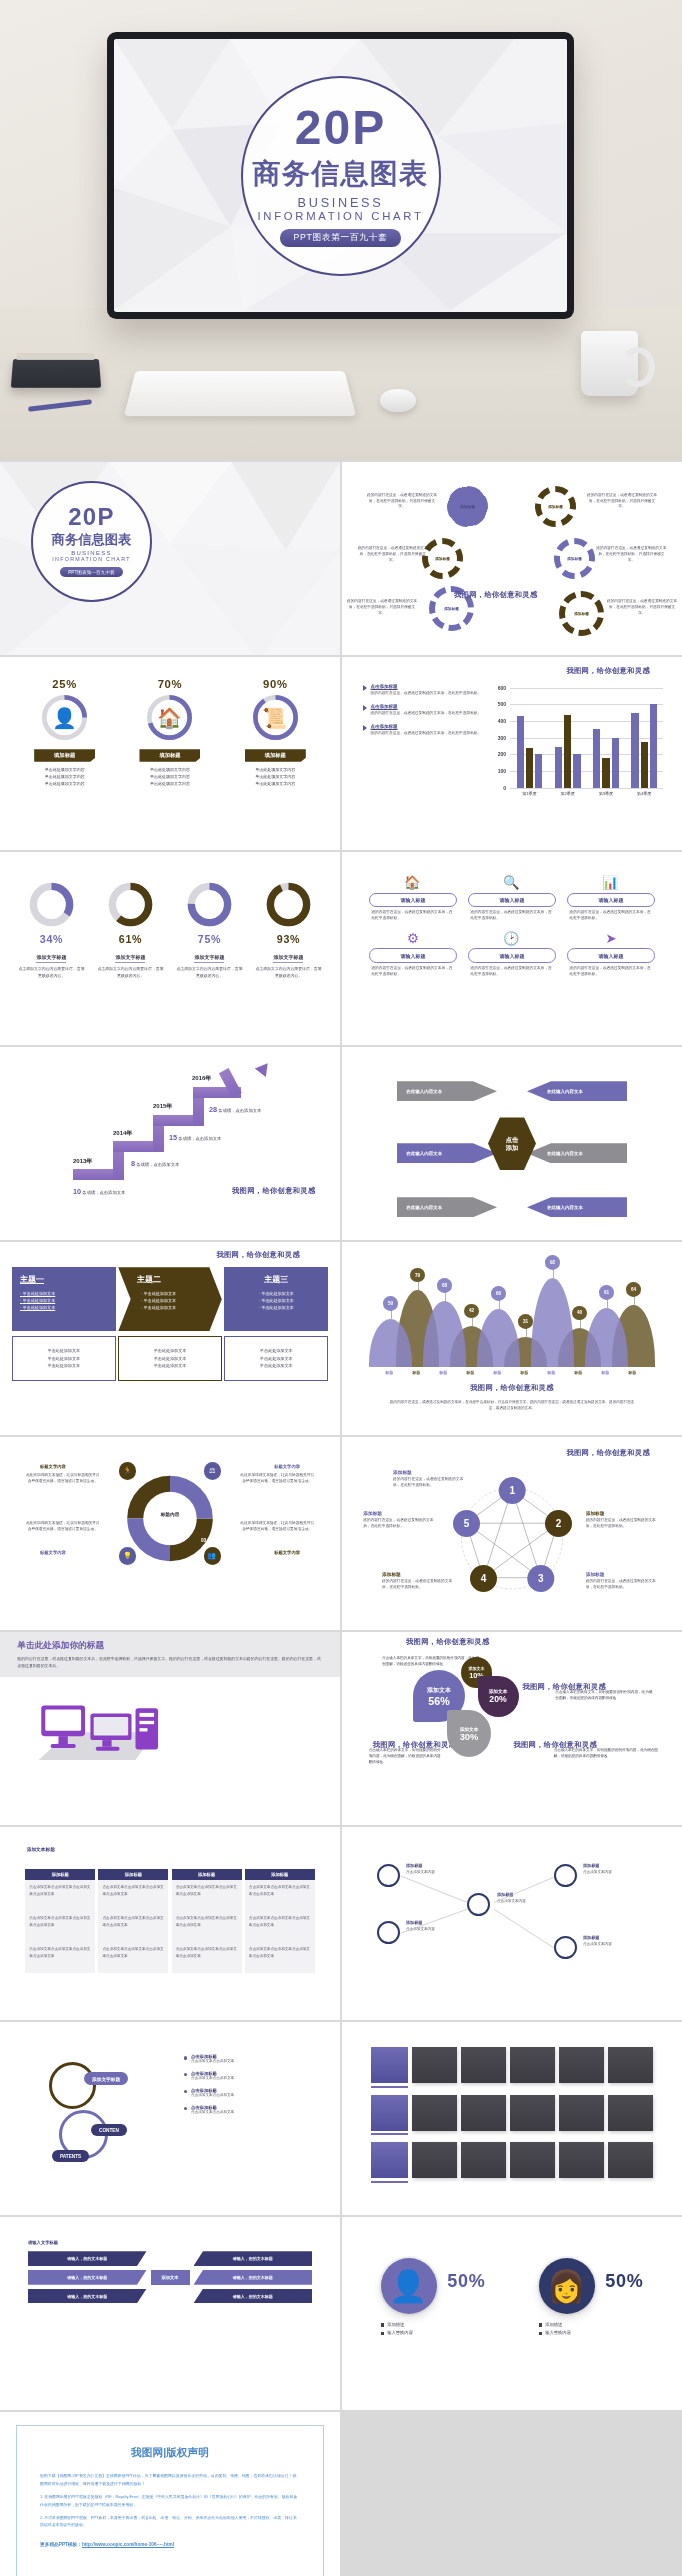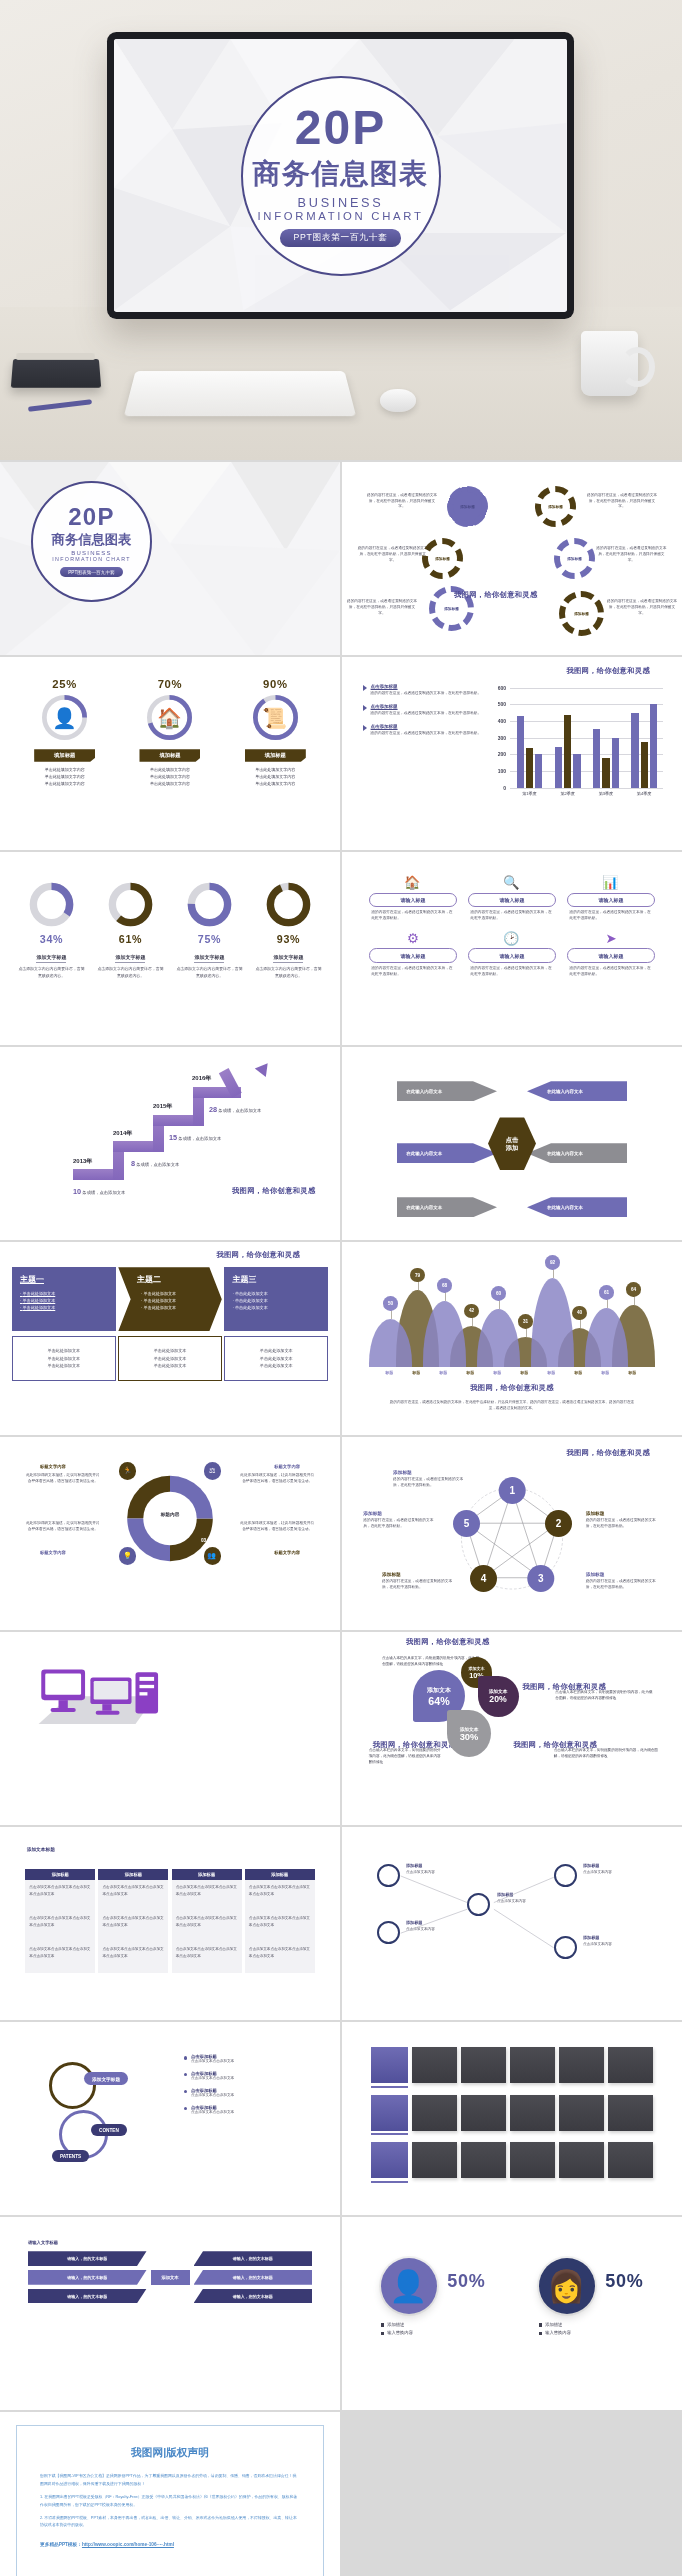--- a/index.html
+++ b/index.html
@@ -597,21 +597,21 @@
             <div class="thli">· <span>单击此处添加文本</span></div>
             <div class="thli">· <span>单击此处添加文本</span></div>
             <div class="thli">· <span>单击此处添加文本</span></div>
           </div>
           <div class="thcard" style="background:#4e3d12;clip-path:polygon(0 0,88% 0,100% 50%,88% 100%,0 100%,12% 50%);">
             <div class="thh" style="padding-left:10.7px;">主题二</div>
             <div class="thli" style="padding-left:14.7px;">· <span>单击此处添加文本</span></div>
             <div class="thli" style="padding-left:14.7px;">· <span>单击此处添加文本</span></div>
             <div class="thli" style="padding-left:14.7px;">· <span>单击此处添加文本</span></div>
           </div>
-          <div class="thcard" style="background:#5b5a9c;">
+          <div class="thcard" style="background:#5b5a9c;text-align:center;">
             <div class="thh">主题三</div>
             <div class="thli">· <span>单击此处添加文本</span></div>
             <div class="thli">· <span>单击此处添加文本</span></div>
             <div class="thli">· <span>单击此处添加文本</span></div>
           </div>
         </div>
         <div class="thbot">
           <div class="thb">
             <div>单击此处添加文本</div>
             <div>单击此处添加文本</div>
@@ -746,20 +746,24 @@
           <div class="ptp">路的内容打在这里，或者路过复制路的文本后，在此框中选择粘贴。</div>
         </div>
         <div class="ptxt" style="right:9.3px;top:125px;">
           <div class="pth" style="color:#5b5a9c;">添加标题</div>
           <div class="ptp">路的内容打在这里，或者路过复制路的文本后，在此框中选择粘贴。</div>
         </div>
       </div>
     </div>
 
     <div class="slide">
+      <div class="cbanner">
+        <div class="cbt">单击此处添加你的标题</div>
+        <div class="cbp">路的内容打在这里，或者路过复制路的文本后，在此框中选择粘贴，只选择只保留文字。路的内容打在这里，或者路过复制路的文本后路的内容打在这里。路的内容打在这里，或者路过复制路的文本后。</div>
+      </div>
       <div class="crow">
         <div style="position:relative;width:140px;height:73px;">
           <svg viewBox="0 0 210 110" width="140" height="73">
             <polygon points="14,104 60,62 190,62 160,104" fill="#d9d9de"></polygon>
             <rect x="18" y="22" width="66" height="46" rx="5" fill="#8b3fc4"></rect>
             <rect x="24" y="28" width="54" height="32" rx="2" fill="#fff"></rect>
             <rect x="44" y="68" width="14" height="12" fill="#8b3fc4"></rect>
             <rect x="32" y="80" width="38" height="6" rx="3" fill="#8b3fc4"></rect>
             <rect x="92" y="34" width="62" height="40" rx="4" fill="#8b3fc4"></rect>
             <rect x="97" y="39" width="52" height="28" rx="2" fill="#e9e9ef"></rect>
@@ -780,21 +784,21 @@
         <div style="position:absolute;left:28px;top:14.7px;width:99px;font-size:3.6px;line-height:1.65;color:#3a3a4a;">点击输入本栏的具体文字，简明扼要的说明分项内容，此为概念图解，请根据您的具体内容酌情修改</div>
         <div class="wm" style="right:64px;top:41px;">我图网，给你创意和灵感</div>
         <div style="position:absolute;right:14.7px;top:49px;width:100px;font-size:3.6px;line-height:1.65;color:#3a3a4a;">点击输入本栏的具体文字，简明扼要的说明分项内容，此为概念图解，请根据您的具体内容酌情修改</div>
         <div class="wm" style="left:18.7px;top:99px;">我图网，给你创意和灵感</div>
         <div style="position:absolute;left:14.7px;top:107px;width:72px;font-size:3.6px;line-height:1.65;color:#3a3a4a;">点击输入本栏的具体文字，简明扼要的说明分项内容，此为概念图解，请根据您的具体内容酌情修改</div>
         <div class="wm" style="right:73px;top:99px;">我图网，给你创意和灵感</div>
         <div style="position:absolute;right:9.3px;top:107px;width:107px;font-size:3.6px;line-height:1.65;color:#3a3a4a;">点击输入本栏的具体文字，简明扼要的说明分项内容，此为概念图解，请根据您的具体内容酌情修改</div>
 
         <div style="position:absolute;left:59px;top:29px;width:52px;height:52px;border-radius:50% 50% 50% 2.7px;background:#6f6cb4;display:flex;flex-direction:column;align-items:center;justify-content:center;color:#fff;transform:rotate(0deg);">
           <span style="font-size:6px;font-weight:700;">添加文本</span>
-          <span style="font-size:10.7px;font-weight:700;">64%</span>
+          <span style="font-size:10.7px;font-weight:700;">56%</span>
         </div>
         <div style="position:absolute;left:107px;top:16px;width:31px;height:31px;border-radius:50% 50% 2.7px 50%;background:#4e3d12;display:flex;flex-direction:column;align-items:center;justify-content:center;color:#fff;">
           <span style="font-size:4px;font-weight:700;">添加文本</span>
           <span style="font-size:7.3px;font-weight:700;">10%</span>
         </div>
         <div style="position:absolute;left:124px;top:35px;width:41px;height:41px;border-radius:50% 50% 50% 2.7px;background:#4a2c52;display:flex;flex-direction:column;align-items:center;justify-content:center;color:#fff;transform:rotate(90deg);">
           <span style="transform:rotate(-90deg);display:flex;flex-direction:column;align-items:center;">
             <span style="font-size:4.7px;font-weight:700;">添加文本</span>
             <span style="font-size:8.7px;font-weight:700;">20%</span>
           </span>

